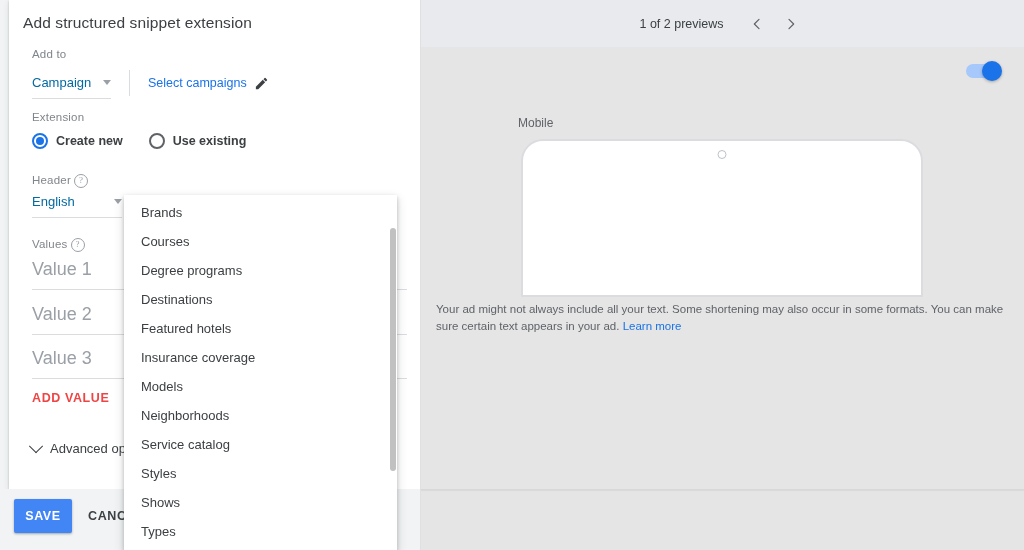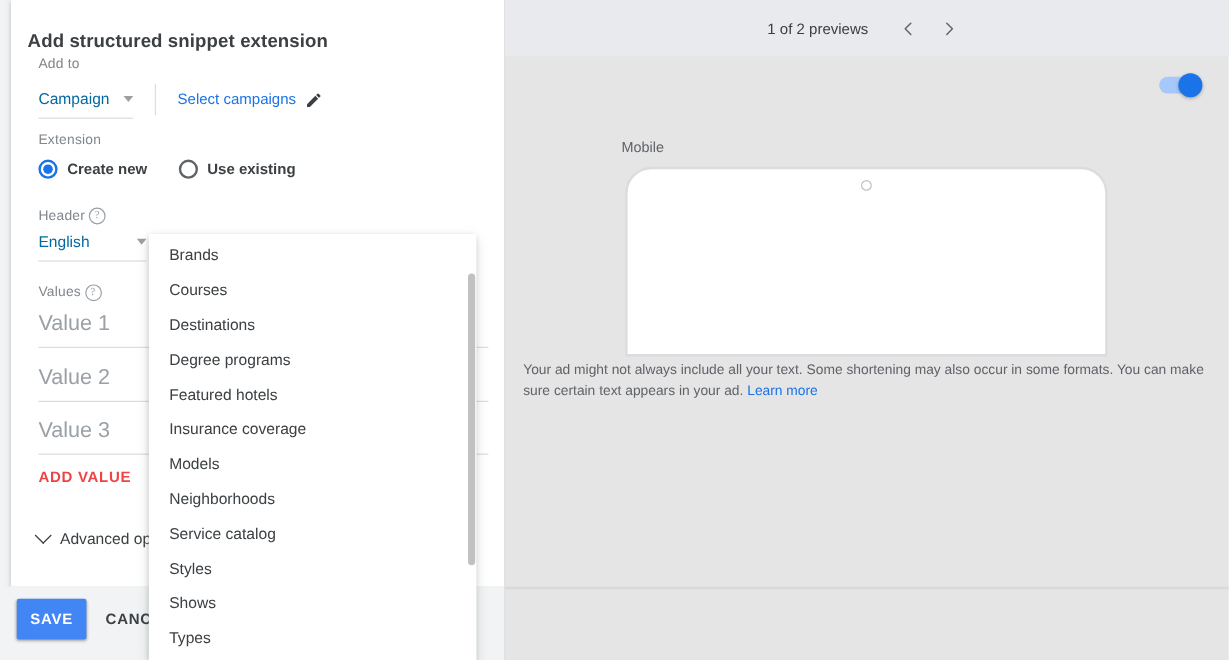--- a/index.html
+++ b/index.html
@@ -26,22 +26,22 @@
   }
   #form-card {
     position: absolute;
     left: 9px; top: 0; width: 411px; height: 489px;
     background: #ffffff;
     box-shadow: 0 1px 2px rgba(60,64,67,.25), 0 2px 6px rgba(60,64,67,.12);
     box-sizing: border-box;
     overflow: hidden;
   }
   .dialog-title {
-    position: absolute; left: 14px; top: 26px;
-    font-size: 15.5px; color: #3c4043; font-weight: 700;
+    position: absolute; left: 14px; top: 14px;
+    font-size: 15.5px; color: #3c4043; font-weight: 400;
     letter-spacing: .1px;
   }
 
   .field-label {
     font-size: 11.5px; color: #80868b; letter-spacing: .2px;
   }
   .help-icon {
     display: inline-block;
     width: 12px; height: 12px; border-radius: 50%;
     border: 1px solid #9aa0a6; color: #9aa0a6;
@@ -361,22 +361,22 @@
 
     <div id="form-footer">
       <div id="save-button">SAVE</div>
       <div id="cancel-button">CANCEL</div>
     </div>
 
     <div id="header-dropdown">
       <div id="dropdown-list">
         <div class="dropdown-item">Brands</div>
         <div class="dropdown-item">Courses</div>
+        <div class="dropdown-item">Degree programs</div>
         <div class="dropdown-item">Destinations</div>
-        <div class="dropdown-item">Degree programs</div>
         <div class="dropdown-item">Featured hotels</div>
         <div class="dropdown-item">Insurance coverage</div>
         <div class="dropdown-item">Models</div>
         <div class="dropdown-item">Neighborhoods</div>
         <div class="dropdown-item">Service catalog</div>
         <div class="dropdown-item">Styles</div>
         <div class="dropdown-item">Shows</div>
         <div class="dropdown-item">Types</div>
       </div>
       <div id="dropdown-scroll-track">

